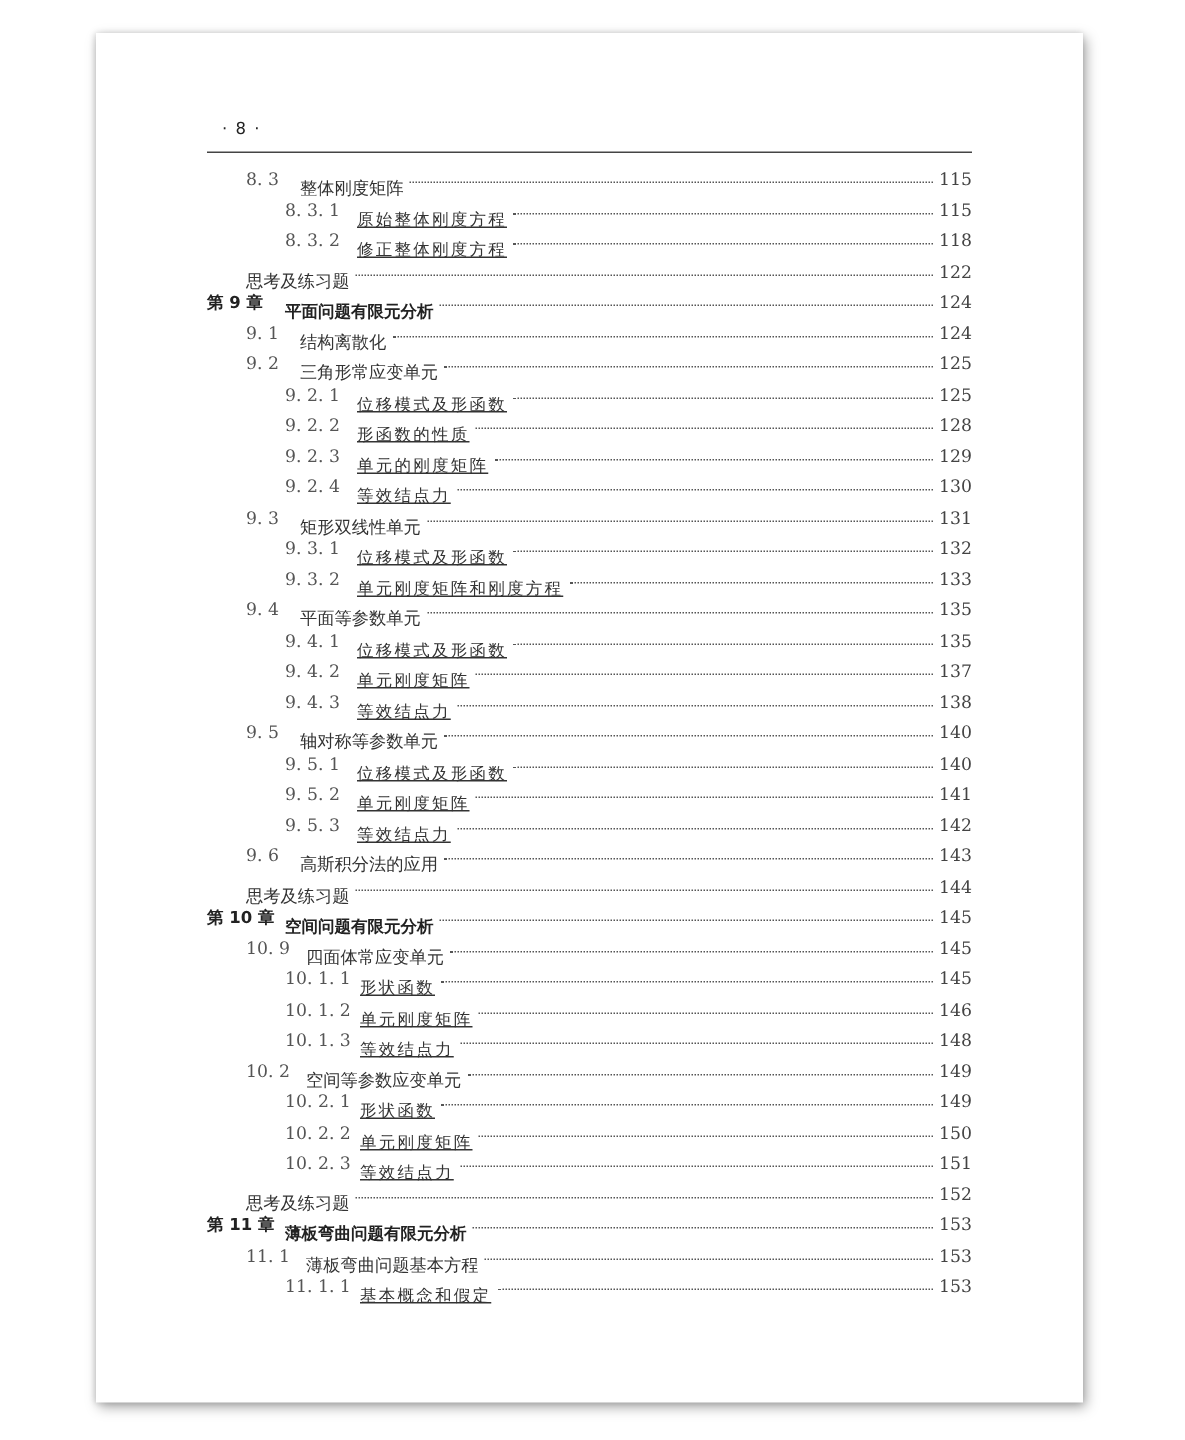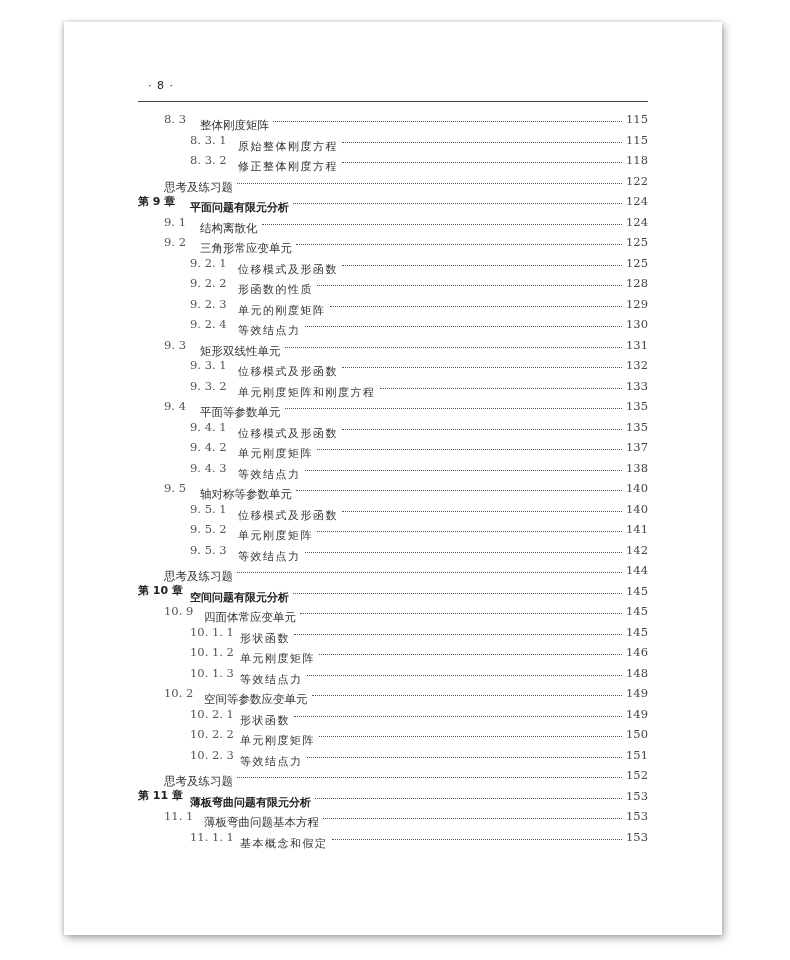--- a/index.html
+++ b/index.html
@@ -63,21 +63,21 @@
   .lvl-chapter .num, .lvl-chapter .label {
     font-family: "DejaVu Sans", "Liberation Sans", sans-serif;
     font-weight: bold; color: #222; font-size: 11px;
   }
   .lvl-chapter .num { width: 52px; }
   .lvl-section { padding-left: 26px; }
   .lvl-section .num { width: 36px; }
   .lvl-section.wide .num { width: 40px; }
   .lvl-subsection { padding-left: 52px; }
   .lvl-subsection .num { width: 48px; }
-  .lvl-subsection .label { letter-spacing: 1.5px; font-size: 11px; }
+  .lvl-subsection .label { letter-spacing: 1.5px; font-size: 11px; text-decoration: underline; }
   .lvl-subsection.wide .num { width: 50px; }
   .lvl-exercise { padding-left: 26px; }
 </style>
 </head>
 <body>
 
 <div class="page">
   <div class="header">
     <span class="pageno">· 8 ·</span>
   </div>
@@ -208,20 +208,26 @@
         <span class="label">单元刚度矩阵</span>
         <span class="dots"></span>
         <span class="pg">141</span>
       </div>
       <div class="row lvl-subsection">
         <span class="num">9. 5. 3</span>
         <span class="label">等效结点力</span>
         <span class="dots"></span>
         <span class="pg">142</span>
       </div>
+      <div class="row lvl-section">
+        <span class="num">9. 6</span>
+        <span class="label">高斯积分法的应用</span>
+        <span class="dots"></span>
+        <span class="pg">143</span>
+      </div>
       <div class="row lvl-exercise">
         <span class="label">思考及练习题</span>
         <span class="dots"></span>
         <span class="pg">144</span>
       </div>
       <div class="row lvl-chapter">
         <span class="num">第 10 章</span>
         <span class="label">空间问题有限元分析</span>
         <span class="dots"></span>
         <span class="pg">145</span>

